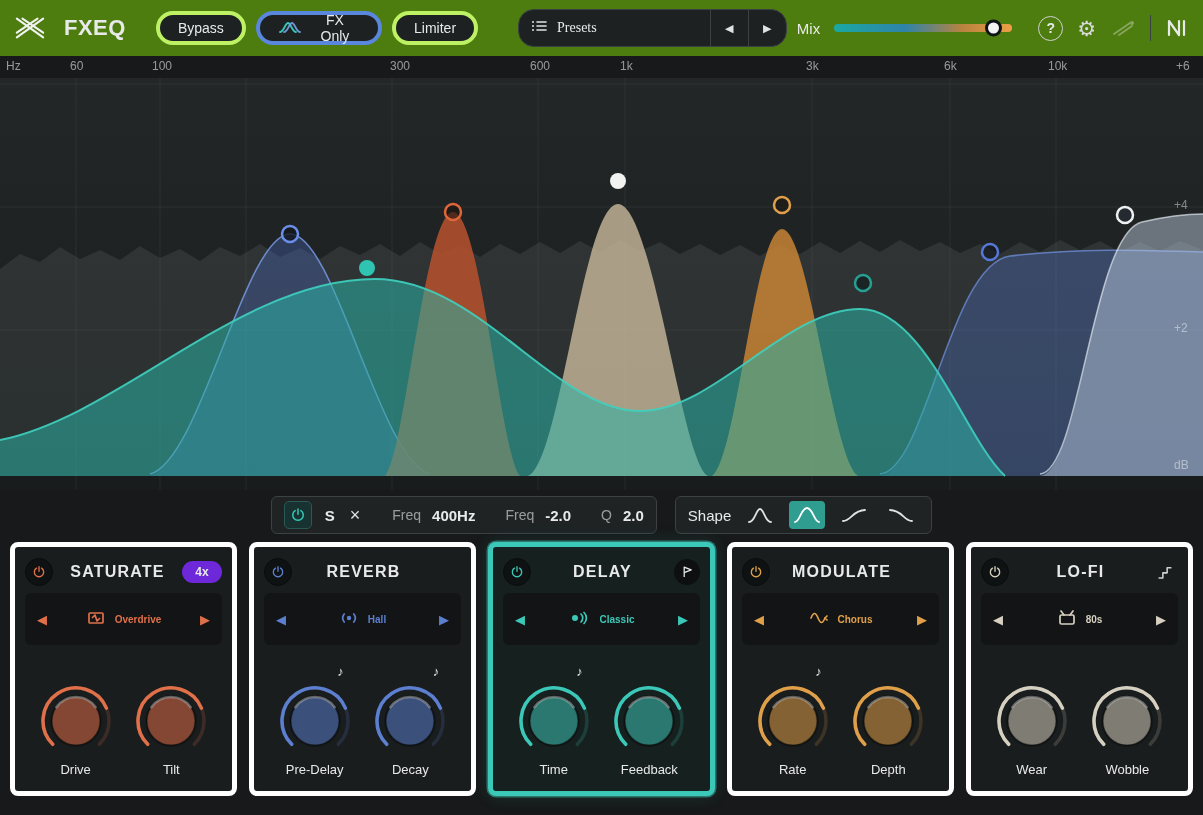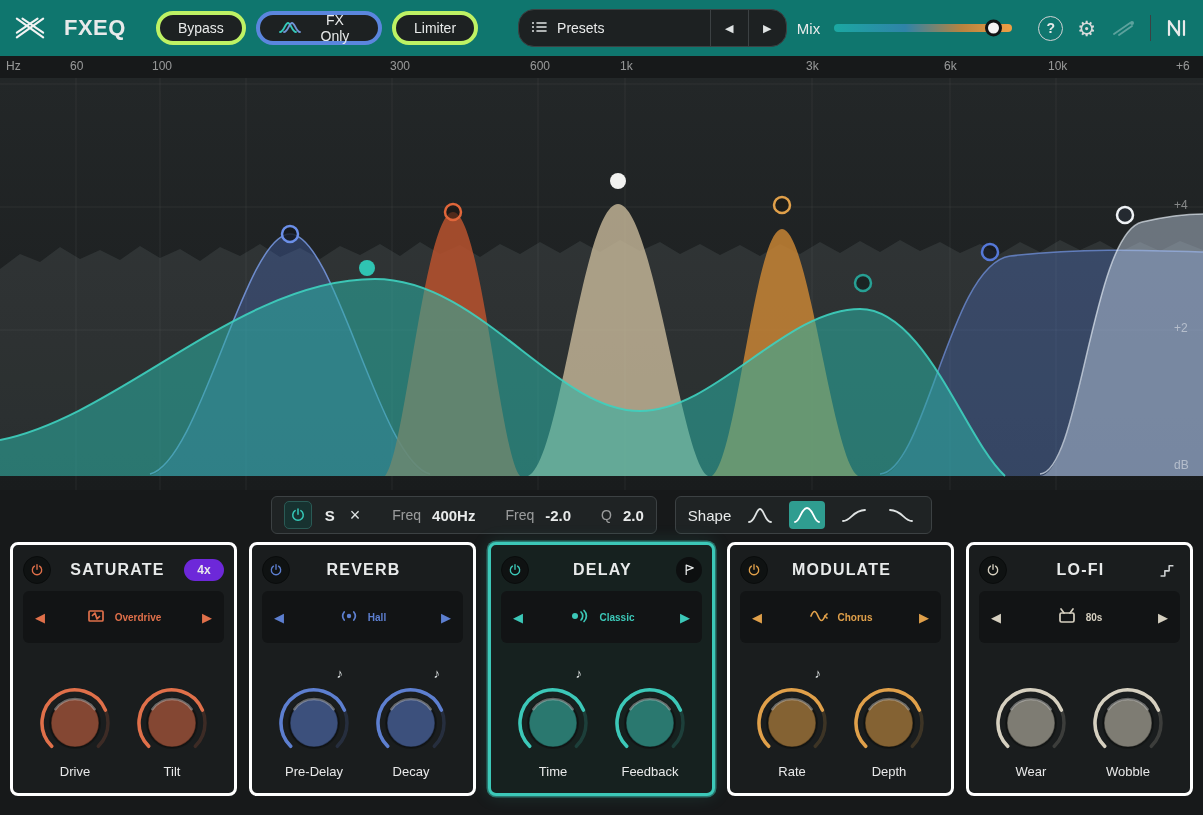--- a/index.html
+++ b/index.html
@@ -1,25 +1,25 @@
 <!DOCTYPE html>
 <html><head>
 <meta charset="utf-8">
 <style>
   html,body{margin:0;padding:0;background:#101213;}
   body{width:1203px;height:815px;overflow:hidden;font-family:"Liberation Sans",sans-serif;color:#e8eaea;-webkit-user-select:none;user-select:none;}
   .app{width:1203px;height:815px;background:#17191a;display:flex;flex-direction:column;}
 
   
-  .header{display:flex;align-items:center;height:56px;padding:0 14px;gap:10px;background:#0f766e;flex:none;}
+  .header{display:flex;align-items:center;height:56px;padding:0 14px;gap:10px;background:#4d7c0f;flex:none;}
   .logo{display:flex;align-items:center;}
   .app-title{font-size:22px;font-weight:700;letter-spacing:.5px;margin:0 20px 0 8px;}
   .hbtn{height:34px;border-radius:17px;background:#1d2122;border:4px solid #bef264;padding:0 18px;font-size:14px;display:flex;align-items:center;gap:8px;color:#e8eaea;cursor:pointer;}
   .hbtn.fx{border-color:#5b86de;}
-  .presets{display:flex;align-items:stretch;height:36px;border-radius:16px;background:#1d2122;border:1px solid #3c4143;margin-left:30px;width:268px;overflow:hidden;}
+  .presets{display:flex;align-items:stretch;height:36px;border-radius:16px;background:#1d2122;border:1px solid #3c4143;margin-left:30px;width:268px;overflow:hidden;font-family:Liberation Serif, serif;}
   .presets .pmain{flex:1;display:flex;gap:10px;padding:0 12px;align-items:center;font-size:14px;cursor:pointer;}
   .presets .parrow{width:37px;display:flex;align-items:center;justify-content:center;border-left:1px solid #3c4143;font-size:11px;color:#dfe3e3;cursor:pointer;}
   .mix{margin-left:auto;display:flex;align-items:center;gap:14px;}
   .mix-label{font-size:15px;}
   .track{position:relative;width:178px;height:8px;border-radius:4px;background:linear-gradient(90deg,#1ba8a2,#2f83a8 40%,#b8833f 72%,#ef9f45);}
   .thumb{position:absolute;left:calc(90% - 9px);top:50%;transform:translateY(-50%);width:17px;height:17px;border-radius:50%;background:#f4f4f4;border:3px solid #101314;box-sizing:border-box;cursor:pointer;}
   .hicons{display:flex;align-items:center;gap:14px;margin-left:16px;}
   .help{width:23px;height:23px;border:1.6px solid #cfd2d3;border-radius:50%;display:flex;align-items:center;justify-content:center;font-size:14px;font-weight:700;cursor:pointer;}
   .gear{font-size:21px;color:#d8dadb;cursor:pointer;line-height:1;}
   .routing{opacity:.32;cursor:pointer;display:flex;}
@@ -42,21 +42,21 @@
   .bb-lab{color:rgba(255,255,255,.55);font-size:14px;}
   .bb-val{font-size:15px;font-weight:700;}
   .bb-solo{font-size:15px;font-weight:700;cursor:pointer;padding:0 2px;}
   .bb-close{font-size:18px;cursor:pointer;color:#dfe3e3;padding:0 2px;line-height:1;}
   .bb-gap{width:8px;}
   .shape-btn{width:36px;height:28px;border-radius:4px;display:flex;align-items:center;justify-content:center;cursor:pointer;color:#dfe3e3;}
   .shape-btn.sel{background:#2f9d90;color:#ffffff;}
 
   
   .modules{display:flex;gap:12px;padding:8px 10px 0;height:262px;box-sizing:border-box;flex:none;}
-  .card{flex:1;background:#1a1d1e;border:3px solid #ffffff;border-radius:8px;padding:8px 10px 12px;display:flex;flex-direction:column;min-width:0;}
+  .card{flex:1;background:#1a1d1e;border:5px solid #ffffff;border-radius:8px;padding:8px 10px 12px;display:flex;flex-direction:column;min-width:0;}
   .card.sel{border-color:#3cc8b8;background:#16211f;box-shadow:0 0 0 1.5px rgba(60,200,184,.5),0 0 18px rgba(60,200,184,.15);}
   .m0{--ac:#e0704a;} .m1{--ac:#5d7fd0;} .m2{--ac:#3cc8b8;} .m3{--ac:#e0a04a;} .m4{--ac:#d6d0c0;}
   .card-head{display:flex;align-items:center;height:34px;gap:8px;}
   .pwr-circle{width:26px;height:26px;border-radius:50%;background:#0f1212;border:1px solid #0a0c0c;display:flex;align-items:center;justify-content:center;color:var(--ac);flex:none;cursor:pointer;}
   .card-title{flex:1;text-align:center;font-weight:700;font-size:16px;letter-spacing:1.2px;white-space:nowrap;}
   .badge{min-width:28px;height:22px;border-radius:11px;background:#6d28d9;font-size:12px;font-weight:700;display:flex;align-items:center;justify-content:center;padding:0 6px;flex:none;}
   .badge-icon{width:26px;height:26px;border-radius:50%;background:#0d0f10;display:flex;align-items:center;justify-content:center;flex:none;cursor:pointer;color:#e8eaea;}
   .badge-bare{width:26px;height:26px;display:flex;align-items:center;justify-content:center;flex:none;cursor:pointer;color:#cfd2d3;}
   .head-spacer{width:26px;flex:none;}
   .selector{height:52px;background:#121415;border-radius:6px;display:flex;align-items:center;margin-top:4px;}

